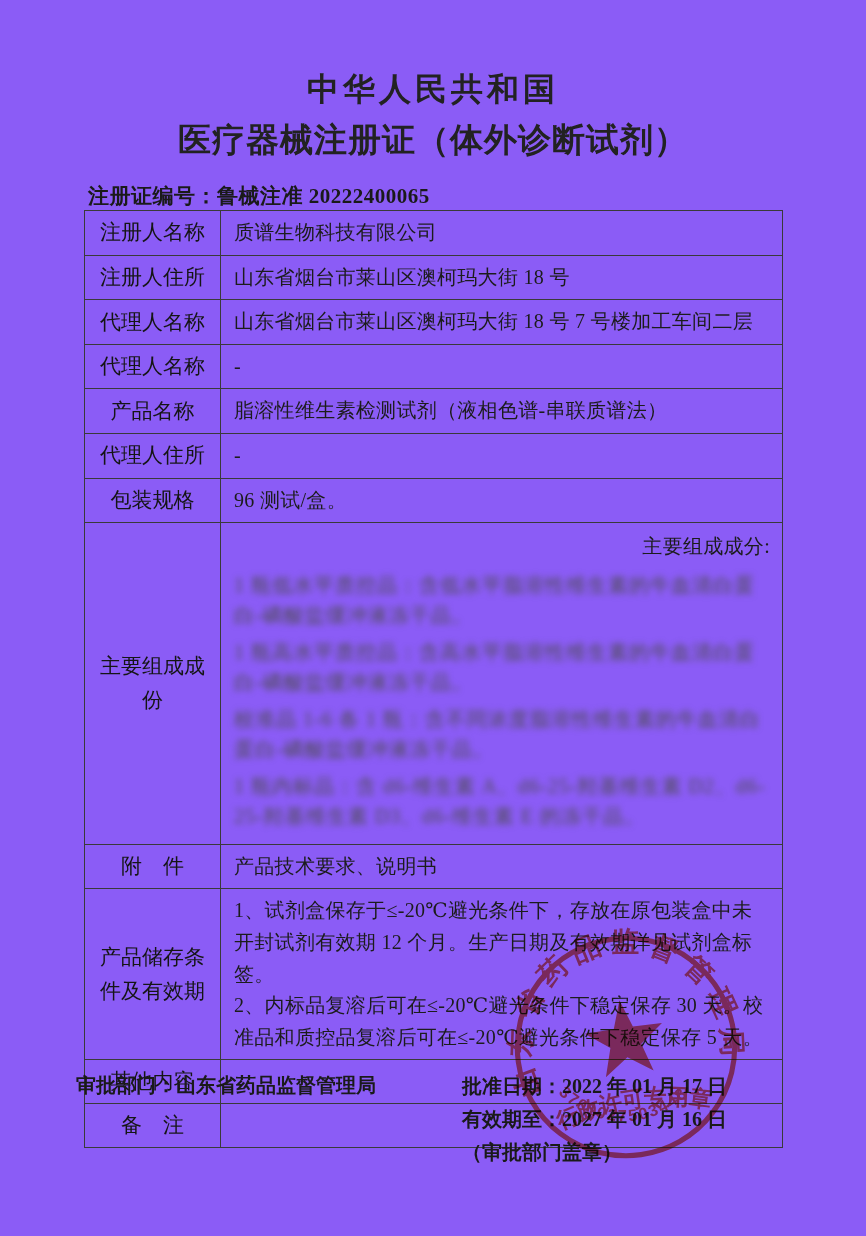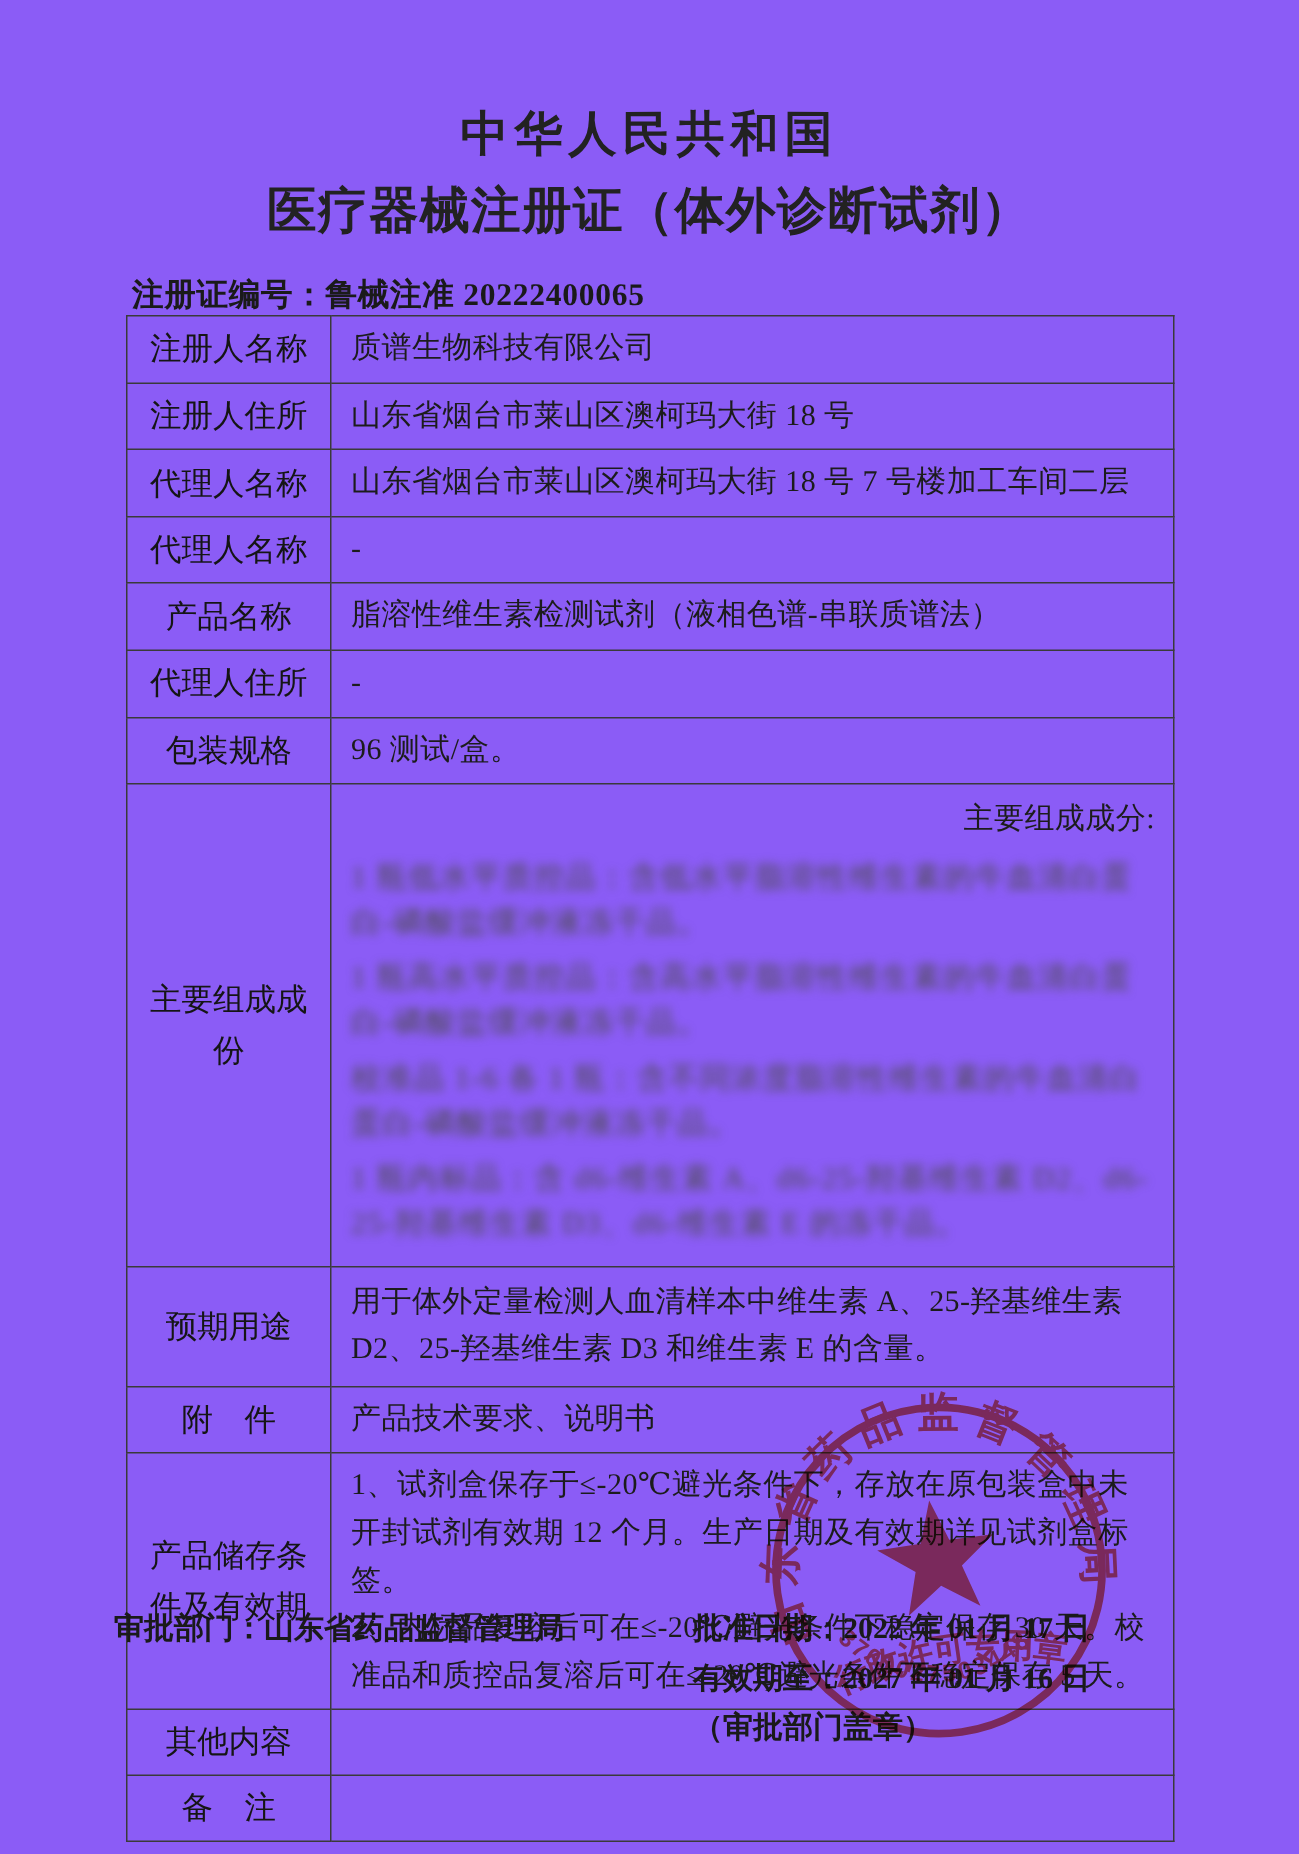--- a/index.html
+++ b/index.html
@@ -118,24 +118,20 @@
     <tr style="height:262px">
       <td class="lbl">主要组成成份</td>
       <td class="val" style="vertical-align:top">
         <div class="comp-heading">主要组成成分:</div>
         <div class="blur">1 瓶低水平质控品：含低水平脂溶性维生素的牛血清白蛋白-磷酸盐缓冲液冻干品。</div>
         <div class="blur">1 瓶高水平质控品：含高水平脂溶性维生素的牛血清白蛋白-磷酸盐缓冲液冻干品。</div>
         <div class="blur">校准品 1-6 各 1 瓶：含不同浓度脂溶性维生素的牛血清白蛋白-磷酸盐缓冲液冻干品。</div>
         <div class="blur">1 瓶内标品：含 d6-维生素 A、d6-25-羟基维生素 D2、d6-25-羟基维生素 D3、d6-维生素 E 的冻干品。</div>
       </td>
     </tr>
-    <tr style="height:80px">
-      <td class="lbl">预期用途</td>
-      <td class="val">用于体外定量检测人血清样本中维生素 A、25-羟基维生素 D2、25-羟基维生素 D3 和维生素 E 的含量。</td>
-    </tr>
     <tr style="height:42px">
       <td class="lbl">附　件</td>
       <td class="val">产品技术要求、说明书</td>
     </tr>
     <tr style="height:124px">
       <td class="lbl">产品储存条件及有效期</td>
       <td class="val">
         <div>1、试剂盒保存于≤-20℃避光条件下，存放在原包装盒中未开封试剂有效期 12 个月。生产日期及有效期详见试剂盒标签。</div>
         <div>2、内标品复溶后可在≤-20℃避光条件下稳定保存 30 天。校准品和质控品复溶后可在≤-20℃避光条件下稳定保存 5 天。</div>
       </td>

